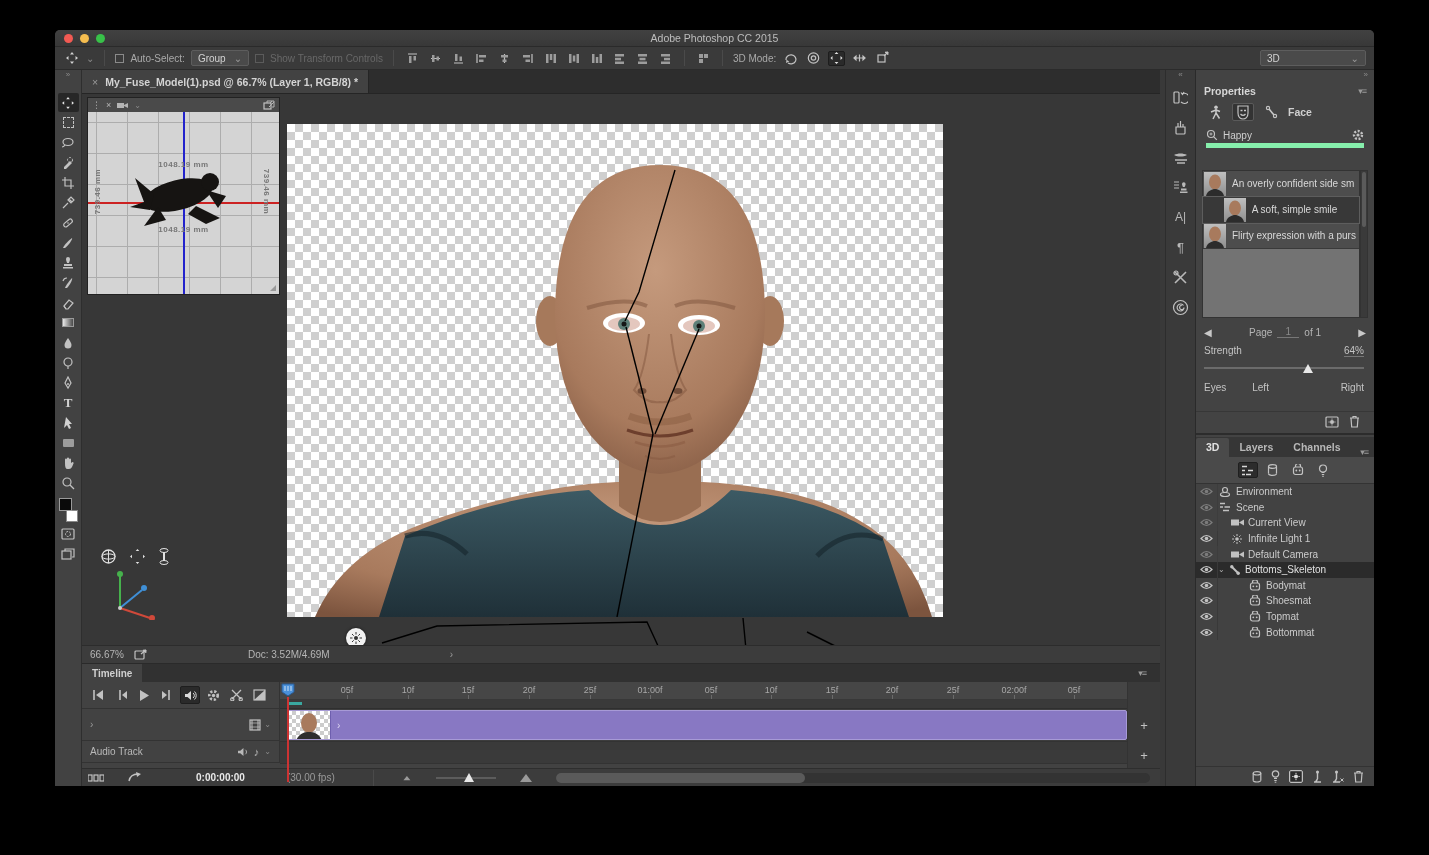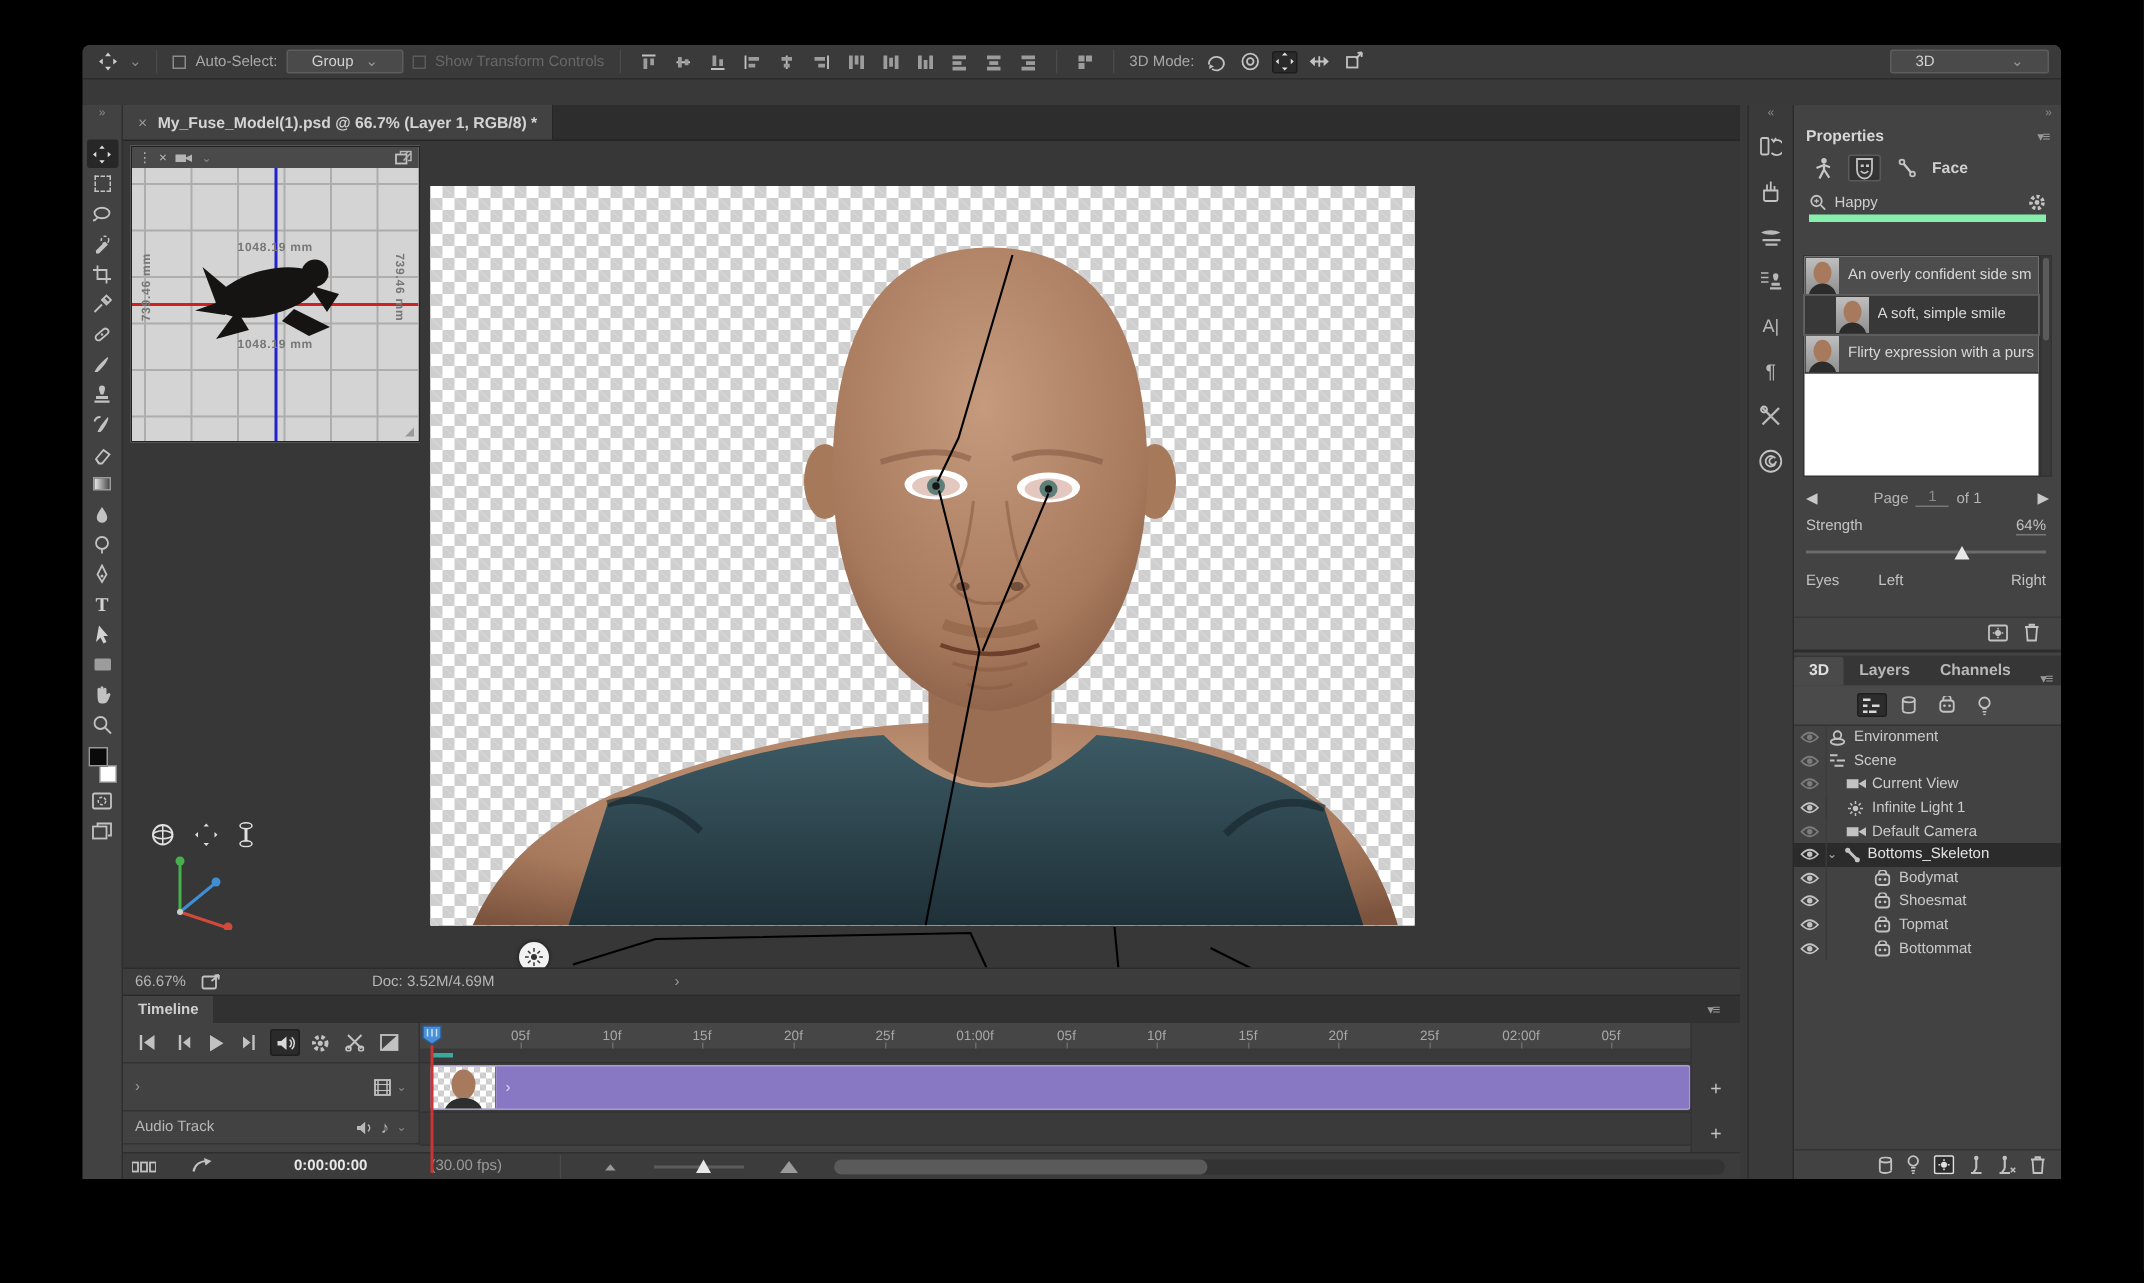--- a/index.html
+++ b/index.html
@@ -7,21 +7,21 @@
 .win{position:absolute;left:55px;top:30px;width:1319px;height:756px;background:#393939;border-radius:5px 5px 0 0;overflow:hidden;font-size:10px;}
 
 .titlebar{height:17px;background:linear-gradient(#414141,#383838);border-bottom:1px solid #2a2a2a;display:flex;align-items:center;position:relative;}
 .lights{display:flex;gap:7px;margin-left:9px;}
 .light{width:9px;height:9px;border-radius:50%;}
 .title{position:absolute;left:0;right:0;text-align:center;font-size:10.5px;color:#bdbdbd;}
 
 .opts{height:23px;background:#3a3a3a;border-bottom:1px solid #2b2b2b;display:flex;align-items:center;gap:6px;padding:0 8px;color:#a9a9a9;white-space:nowrap;}
 .sep{width:1px;height:16px;background:#2d2d2d;border-right:1px solid #4a4a4a;margin:0 4px;}
 .cb{width:9px;height:9px;border:1px solid #8a8a8a;background:#3a3a3a;display:inline-block;}
-.dd{background:#4a4a4a;border:1px solid #5d5d5d;border-radius:2px;padding:1px 16px;color:#d2d2d2;display:flex;align-items:center;gap:8px;height:16px;text-align:right;}
+.dd{background:#4a4a4a;border:1px solid #5d5d5d;border-radius:2px;padding:1px 6px;color:#d2d2d2;display:flex;align-items:center;gap:8px;height:16px;text-align:right;}
 .dim{color:#686868;}
 .oicon{width:17px;height:15px;display:flex;align-items:center;justify-content:center;}
 .oicon.sel{background:#2a2a2a;border:1px solid #1d1d1d;border-radius:2px;}
 .ws{margin-left:auto;width:106px;}
 
 .toolbar{position:absolute;left:0;top:40px;bottom:0;width:27px;background:#424242;border-right:1px solid #2e2e2e;}
 .tool{width:21px;height:19px;margin:1px auto;display:flex;align-items:center;justify-content:center;border-radius:2px;}
 .tool.sel{background:#272727;}
 .docarea{position:absolute;left:27px;top:40px;width:1078px;height:593px;background:#373737;}
 .tabbar{height:24px;background:#2d2d2d;display:flex;border-bottom:1px solid #252525;}
@@ -42,21 +42,21 @@
 
 .panels{position:absolute;right:0;top:40px;bottom:0;width:179px;background:#434343;border-left:1px solid #2a2a2a;}
 .pmenu{color:#9a9a9a;font-size:9px;letter-spacing:-1px;}
 .ptab{font-size:10.5px;font-weight:bold;color:#d6d6d6;}
 .props{position:absolute;top:12px;left:0;right:0;height:353px;background:#434343;border-bottom:2px solid #2c2c2c;}
 .hics{display:flex;align-items:center;gap:6px;padding:6px 8px 4px;}
 .hic{width:22px;height:18px;display:flex;align-items:center;justify-content:center;border-radius:2px;}
 .hic.sel{background:#333;border:1px solid #5a5a5a;}
 .search{display:flex;align-items:center;gap:5px;margin:4px 10px;border-bottom:5px solid #86efac;padding-bottom:2px;}
 .search input{background:transparent;border:none;outline:none;color:#cfcfcf;font-size:10px;width:110px;}
-.exprlist{position:absolute;top:88px;left:6px;right:14px;bottom:115px;background:#ffffff;border:1px solid #333;}
+.exprlist{position:absolute;top:88px;left:6px;right:14px;bottom:115px;background:#737373;border:1px solid #333;}
 .expr{height:26px;display:flex;align-items:center;gap:6px;background:#4d4d4d;border-bottom:1px solid #3a3a3a;padding-right:2px;}
 .expr.sel{background:#383838;outline:1px solid #5d5d5d;justify-content:center;}
 .expr .lbl{font-size:10px;color:#d8d8d8;white-space:nowrap;overflow:hidden;}
 .thumb{width:22px;height:24px;flex:none;background:linear-gradient(#bfbfbf,#8f8f8f);margin-left:1px;}
 .vsb{position:absolute;top:88px;right:6px;bottom:115px;width:8px;background:#3a3a3a;border:1px solid #333;}
 .vsb .th{position:absolute;top:1px;left:1px;right:1px;height:38%;background:#5b5b5b;border-radius:3px;}
 .pagerow{position:absolute;left:0;right:0;bottom:92px;height:18px;display:flex;align-items:center;padding:0 8px;color:#b5b5b5;}
 .strrow{position:absolute;left:8px;right:10px;bottom:60px;color:#c4c4c4;}
 .slider{position:relative;height:10px;margin-top:6px;}
 .slider .trk{position:absolute;left:0;right:0;top:4px;height:2px;background:#6b6b6b;}
@@ -106,20 +106,28 @@
 .zslider .th{position:absolute;top:0;width:0;height:0;border-left:5px solid transparent;border-right:5px solid transparent;border-bottom:9px solid #e8e8e8;}
 svg{display:block;}
 .icstroke{stroke:#c2c2c2;fill:none;stroke-width:1.2px;}
 .underline{border-bottom:1px solid #777;}
 </style>
 </head>
 <body>
 
 <div class="win">
 
+  <div class="titlebar">
+    <div class="lights">
+      <div class="light" style="background:#f25a53;"></div>
+      <div class="light" style="background:#f5bd4f;"></div>
+      <div class="light" style="background:#38c149;"></div>
+    </div>
+    <div class="title">Adobe Photoshop CC 2015</div>
+  </div>
 
   <div class="opts">
     <span class="oicon">
         <svg width="14" height="14" viewBox="0 0 14 14">
           <path d="M7 1v12M1 7h12M7 1l-2 2.5h4zM7 13l-2-2.5h4zM1 7l2.5-2v4zM13 7l-2.5-2v4z" fill="#cfcfcf"></path>
         </svg>
       </span>
     <span style="color:#8a8a8a">⌄</span>
     <span class="sep"></span>
     <span class="cb"></span>

